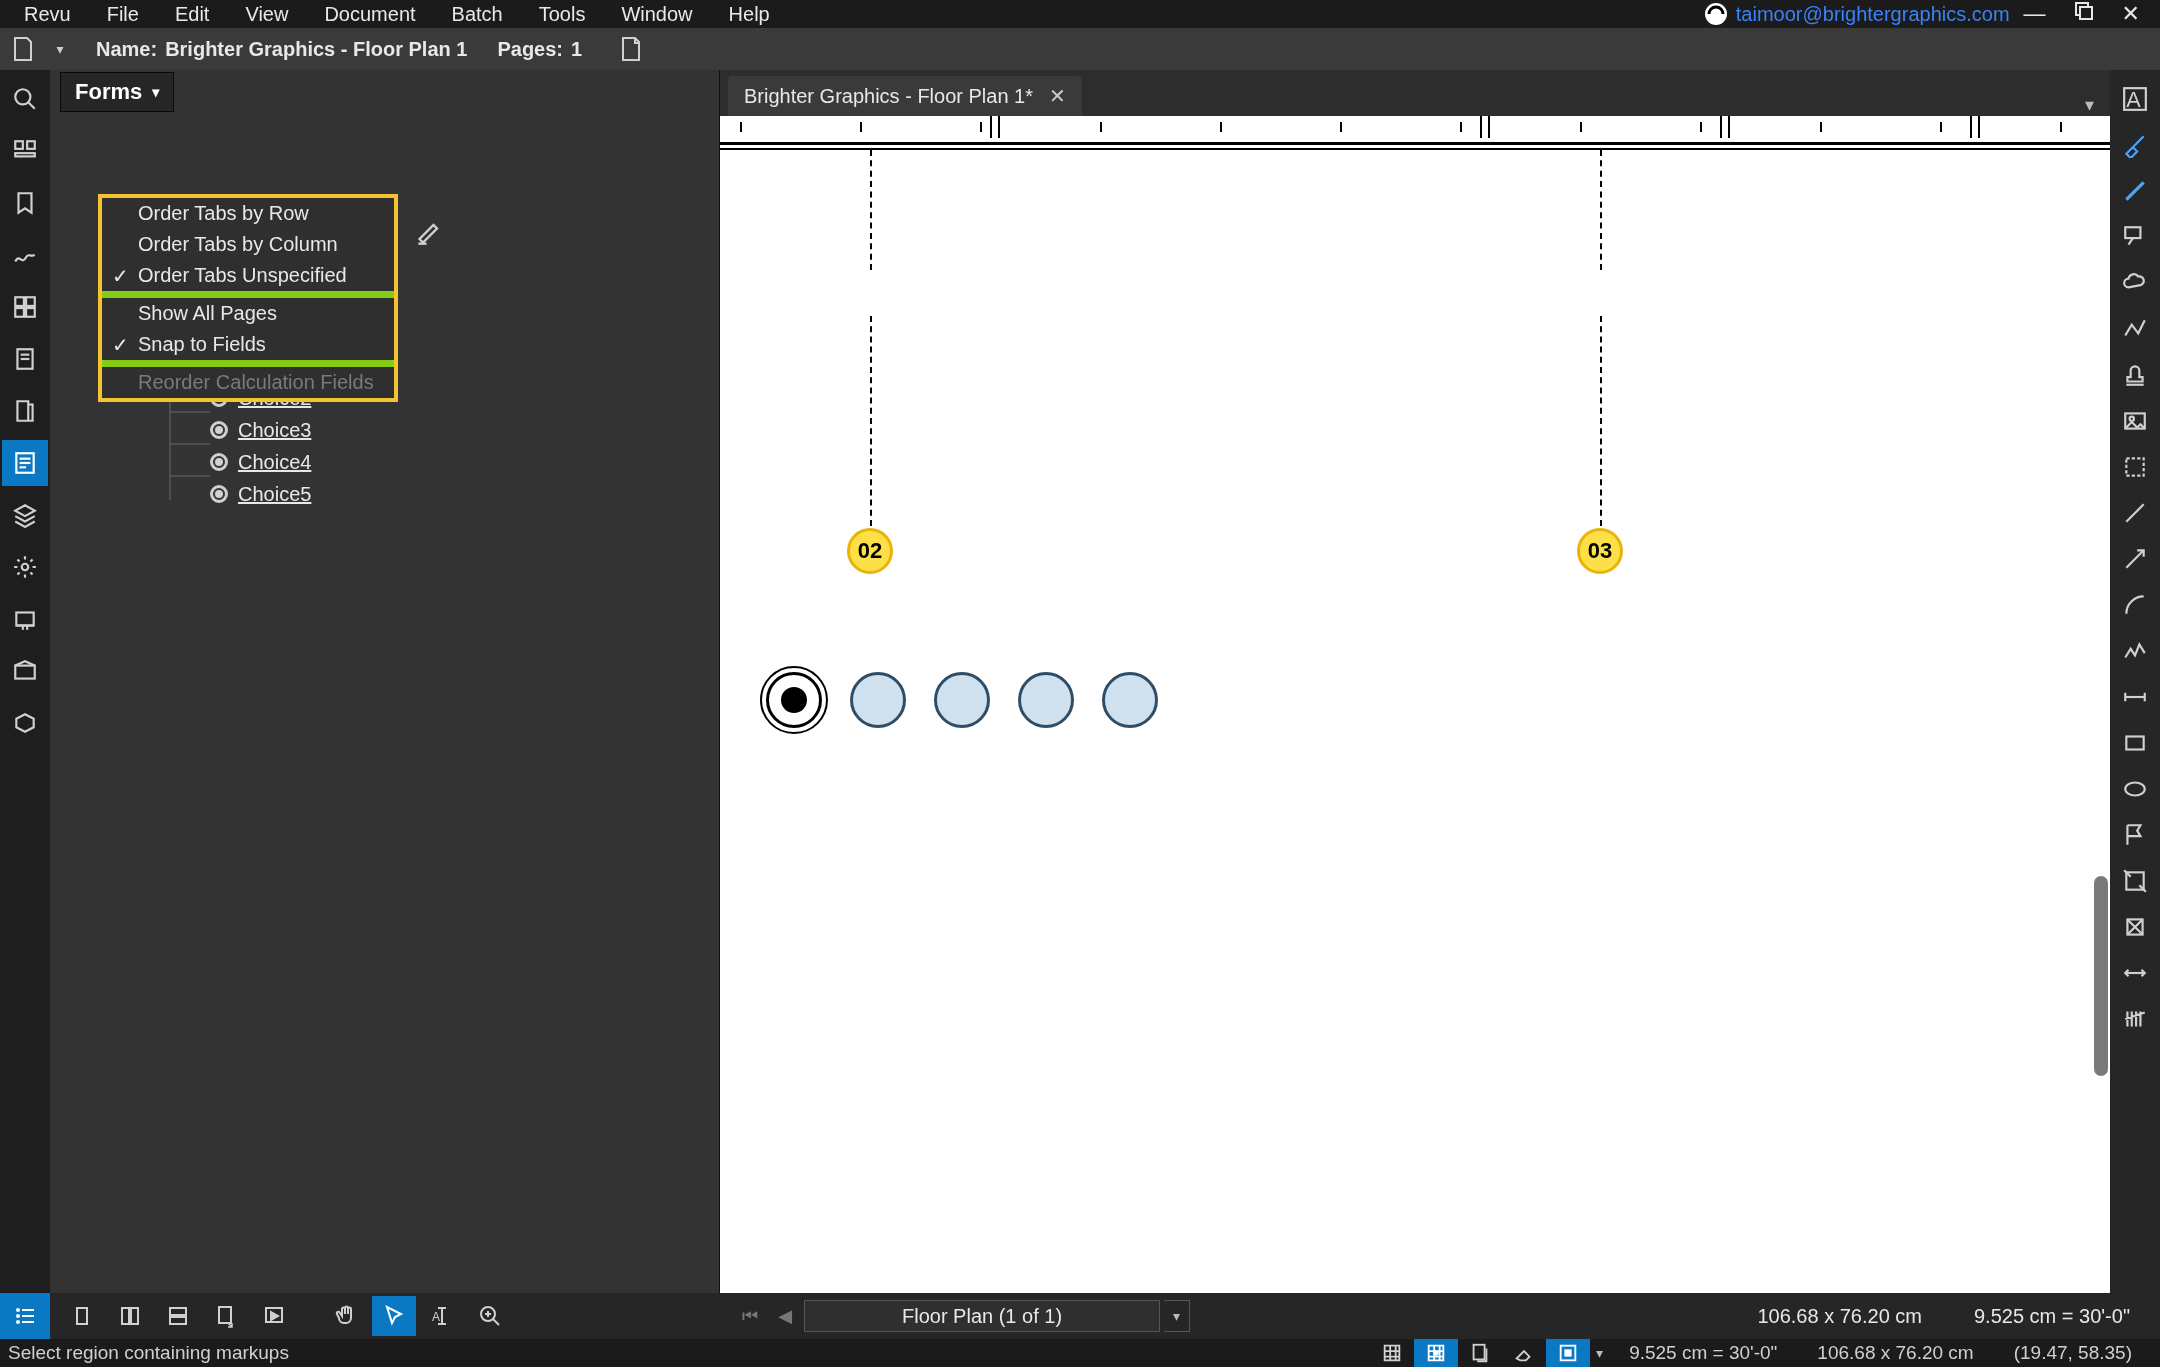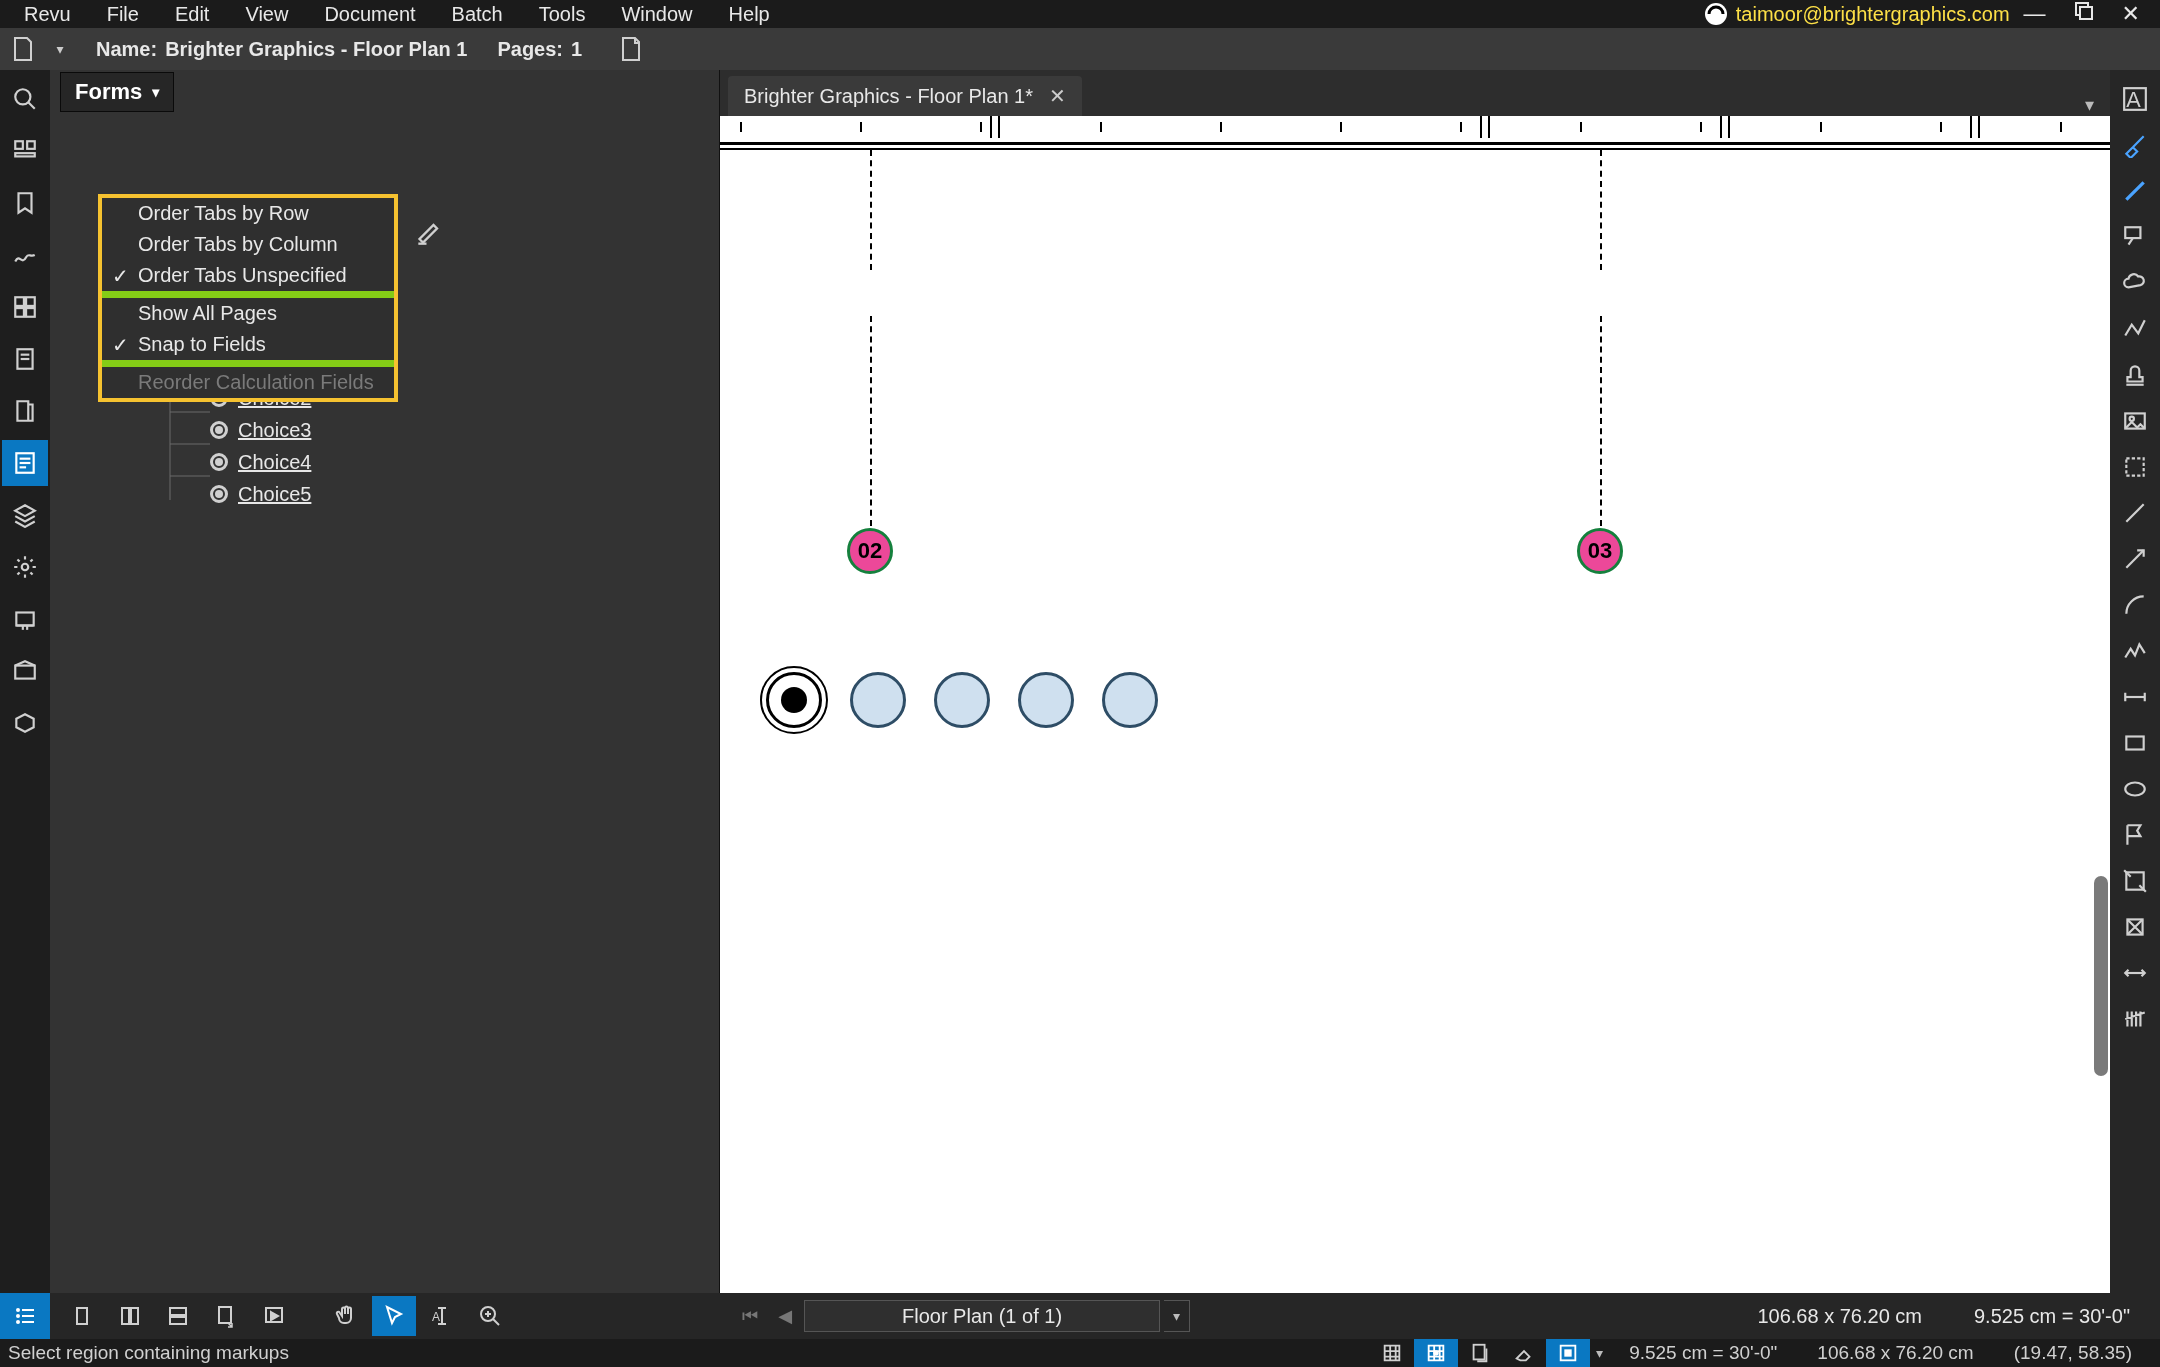--- a/index.html
+++ b/index.html
@@ -2,21 +2,21 @@
 <html><head>
 <meta charset="utf-8">
 <style>
 * { box-sizing: border-box; margin: 0; padding: 0; font-family: "Segoe UI", Arial, sans-serif; }
 html, body { width: 2160px; height: 1367px; background: #000; color: #d0d0d0; overflow: hidden; }
 
 
 .menubar { height: 28px; background: #1b1b1b; display: flex; align-items: center; padding: 0 6px; }
 .menubar .menu-item { color: #e8e8e8; font-size: 20px; padding: 0 18px; height: 44px; display:flex; align-items:center; cursor:pointer; }
 .menubar .spacer { flex: 1; }
-.menubar .account { display:flex; align-items:center; gap:8px; font-size:20px; color:#fde047; }
+.menubar .account { display:flex; align-items:center; gap:8px; font-size:20px; color:#3b82f6; }
 .menubar .winctl { color:#e8e8e8; font-size:22px; padding:0 14px; cursor:pointer; }
 .logo-icon { width:24px; height:24px; display:inline-block; }
 .logo-icon svg { width:100%; height:100%; }
 
 
 .docbar { height: 42px; background: #3a3a3a; display:flex; align-items:center; padding-left:4px; gap:8px; color:#e8e8e8; font-size:20px; }
 .docbar .icon-btn { width:38px; height:38px; display:flex; align-items:center; justify-content:center; cursor:pointer; }
 .docbar .label-b { font-weight:600; }
 .docbar .label-v { font-weight:700; }
 .docbar .small-drop { width:20px; display:flex; align-items:center; justify-content:center; color:#ccc; font-size:14px; }
@@ -66,21 +66,21 @@
 .canvas { flex:1; background:#fff; position:relative; overflow:hidden; margin:0 0 0 0; }
 
 .ruler { position:absolute; left:0; right:0; top:0; height:30px; }
 .ruler .tick { position:absolute; top:0; width:10px; height:22px; border-left:2px solid #000; border-right:2px solid #000; }
 .ruler .tick.small { width:4px; height:10px; border-right:none; top:6px; }
 .ruler-line { position:absolute; left:0; right:0; top:26px; border-top:3px solid #000; }
 .ruler-line2 { position:absolute; left:0; right:0; top:32px; border-top:2px solid #000; }
 
 
 .vline { position:absolute; top:34px; width:0; border-left:2px dashed #000; }
-.anchor-circle { position:absolute; width:46px; height:46px; border:3px solid #15803d; border-radius:50%; background:#ec4899; display:flex; align-items:center; justify-content:center; font-weight:700; font-size:22px; color:#000; }
+.anchor-circle { position:absolute; width:46px; height:46px; border:3px solid #eab308; border-radius:50%; background:#fde047; display:flex; align-items:center; justify-content:center; font-weight:700; font-size:22px; color:#000; }
 
 .rgroup { position:absolute; display:flex; gap:28px; }
 .rfield { width:56px; height:56px; border-radius:50%; border:3px solid #2e4d66; background:#cfe0ef; }
 .rfield.sel { background:#fff; border:3px solid #000; position:relative; outline:2px solid #000; outline-offset:4px; }
 .rfield.sel::after { content:""; position:absolute; left:50%; top:50%; width:26px; height:26px; background:#000; border-radius:50%; transform:translate(-50%,-50%); }
 
 
 .vscroll { position:absolute; right:2px; top:760px; width:14px; height:200px; background:#7a7a7a; border-radius:7px; }
 
 

